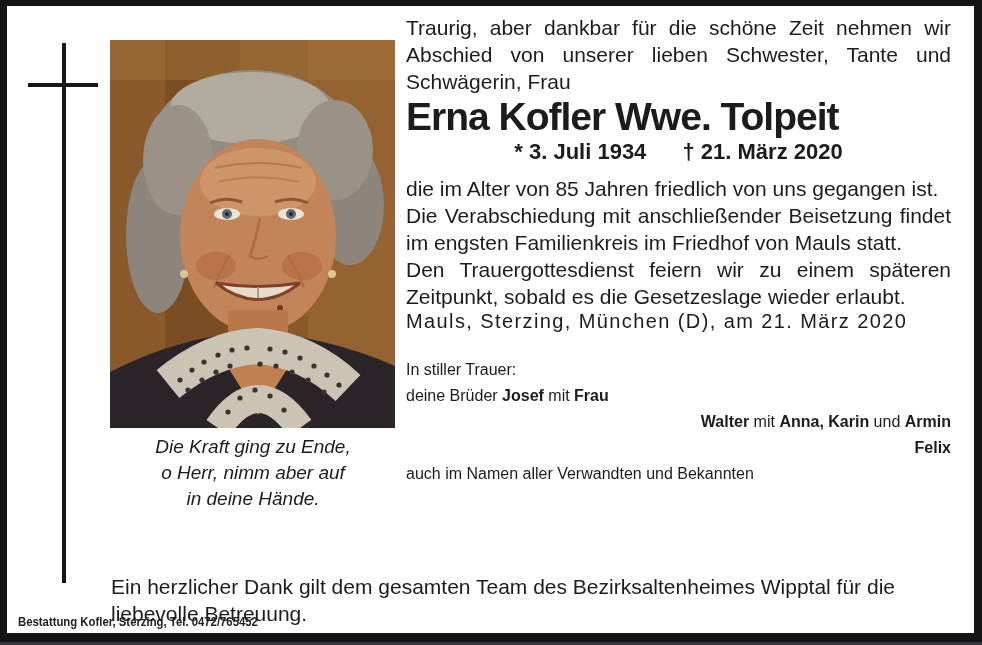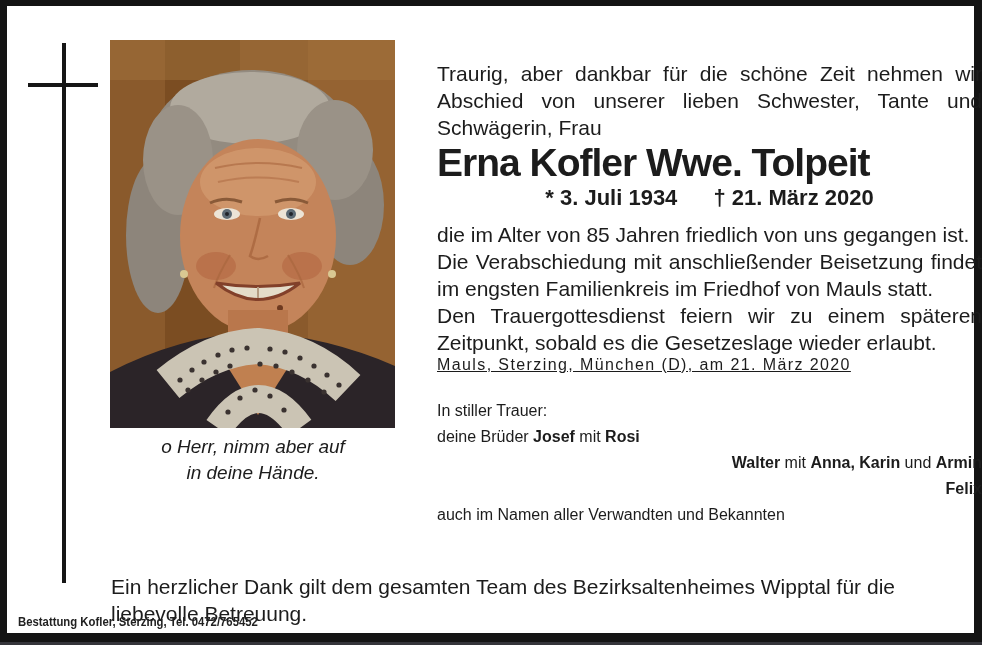--- a/index.html
+++ b/index.html
@@ -29,32 +29,32 @@
   .photo svg { display: block; }
 
   
   .verse {
     position: absolute; left: 96px; top: 428px; width: 300px;
     text-align: center; font-style: italic;
     font-size: 19px; line-height: 26px;
   }
 
   
-  .right-col { position: absolute; left: 430px; top: 8px; width: 545px; margin-top: 46px; }
+  .right-col { position: absolute; left: 399px; top: 8px; width: 545px; }
   .right-col p { margin: 0; }
   .intro { font-size: 21px; line-height: 27px; text-align: justify; }
   .name {
     margin: 7px 0 0 0; font-size: 39px; font-weight: bold;
     letter-spacing: -1px; white-space: nowrap;
   }
   .dates { margin-top: 12px; text-align: center; font-size: 22px; font-weight: bold; }
   .dates .birth { margin-right: 30px; }
   .bodytext { margin-top: 10px; font-size: 21px; line-height: 27px; text-align: justify; }
   .place-date {
-    margin-top: 9px; font-size: 16px; letter-spacing: 1.4px; white-space: nowrap; text-decoration: underline;
+    margin-top: 9px; font-size: 20px; letter-spacing: 1.4px; white-space: nowrap;
   }
   .mourning { margin-top: 24px; font-size: 16px; line-height: 26px; }
   .mourning .indent { padding-left: 131px; text-align: right; }
   .bname { font-weight: bold; }
 
   
   .thanks {
     position: absolute; left: 104px; top: 546px; width: 850px;
     font-size: 21px; line-height: 27px;
   }
@@ -154,20 +154,21 @@
           <circle cx="118" cy="372" r="2.6"></circle>
             <circle cx="130" cy="358" r="2.6"></circle>
             <circle cx="145" cy="350" r="2.6"></circle>
           <circle cx="160" cy="356" r="2.6"></circle>
             <circle cx="174" cy="370" r="2.6"></circle>
         </g>
       </svg>
     </div>
 
     <div class="verse">
+      <div>Die Kraft ging zu Ende,</div>
       <div>o Herr, nimm aber auf</div>
       <div>in deine Hände.</div>
     </div>
 
     <div class="right-col">
       <p class="intro">Traurig, aber dankbar für die schöne Zeit nehmen wir Abschied von unserer lieben Schwester, Tante und Schwägerin, Frau</p>
 
       <p class="name">Erna Kofler Wwe. Tolpeit</p>
 
       <p class="dates">
@@ -178,21 +179,21 @@
       <div class="bodytext">
         <p>die im Alter von 85 Jahren friedlich von uns gegangen ist.</p>
         <p>Die Verabschiedung mit anschließender Beisetzung findet im engsten Familienkreis im Friedhof von Mauls statt.</p>
         <p>Den Trauergottesdienst feiern wir zu einem späteren Zeitpunkt, sobald es die Gesetzeslage wieder erlaubt.</p>
       </div>
 
       <p class="place-date">Mauls, Sterzing, München (D), am 21. März 2020</p>
 
       <div class="mourning">
         <p>In stiller Trauer:</p>
-        <p><span>deine Brüder </span><span class="bname">Josef</span><span> mit </span><span class="bname">Rosi</span></p>
+        <p><span>deine Brüder </span><span class="bname">Josef</span><span> mit </span><span class="bname">Frau</span></p>
         <p class="indent"><span class="bname">Walter</span><span> mit </span><span class="bname">Anna, Karin</span><span> und </span><span class="bname">Armin</span></p>
         <p class="indent"><span class="bname">Felix</span></p>
         <p>auch im Namen aller Verwandten und Bekannten</p>
       </div>
     </div>
 
     <p class="thanks">Ein herzlicher Dank gilt dem gesamten Team des Bezirksaltenheimes Wipptal für die liebevolle Betreuung.</p>
 
     <div class="funeral-home">
       <span>Bestattung Kofler, Sterzing, Tel. 0472/765452</span>

